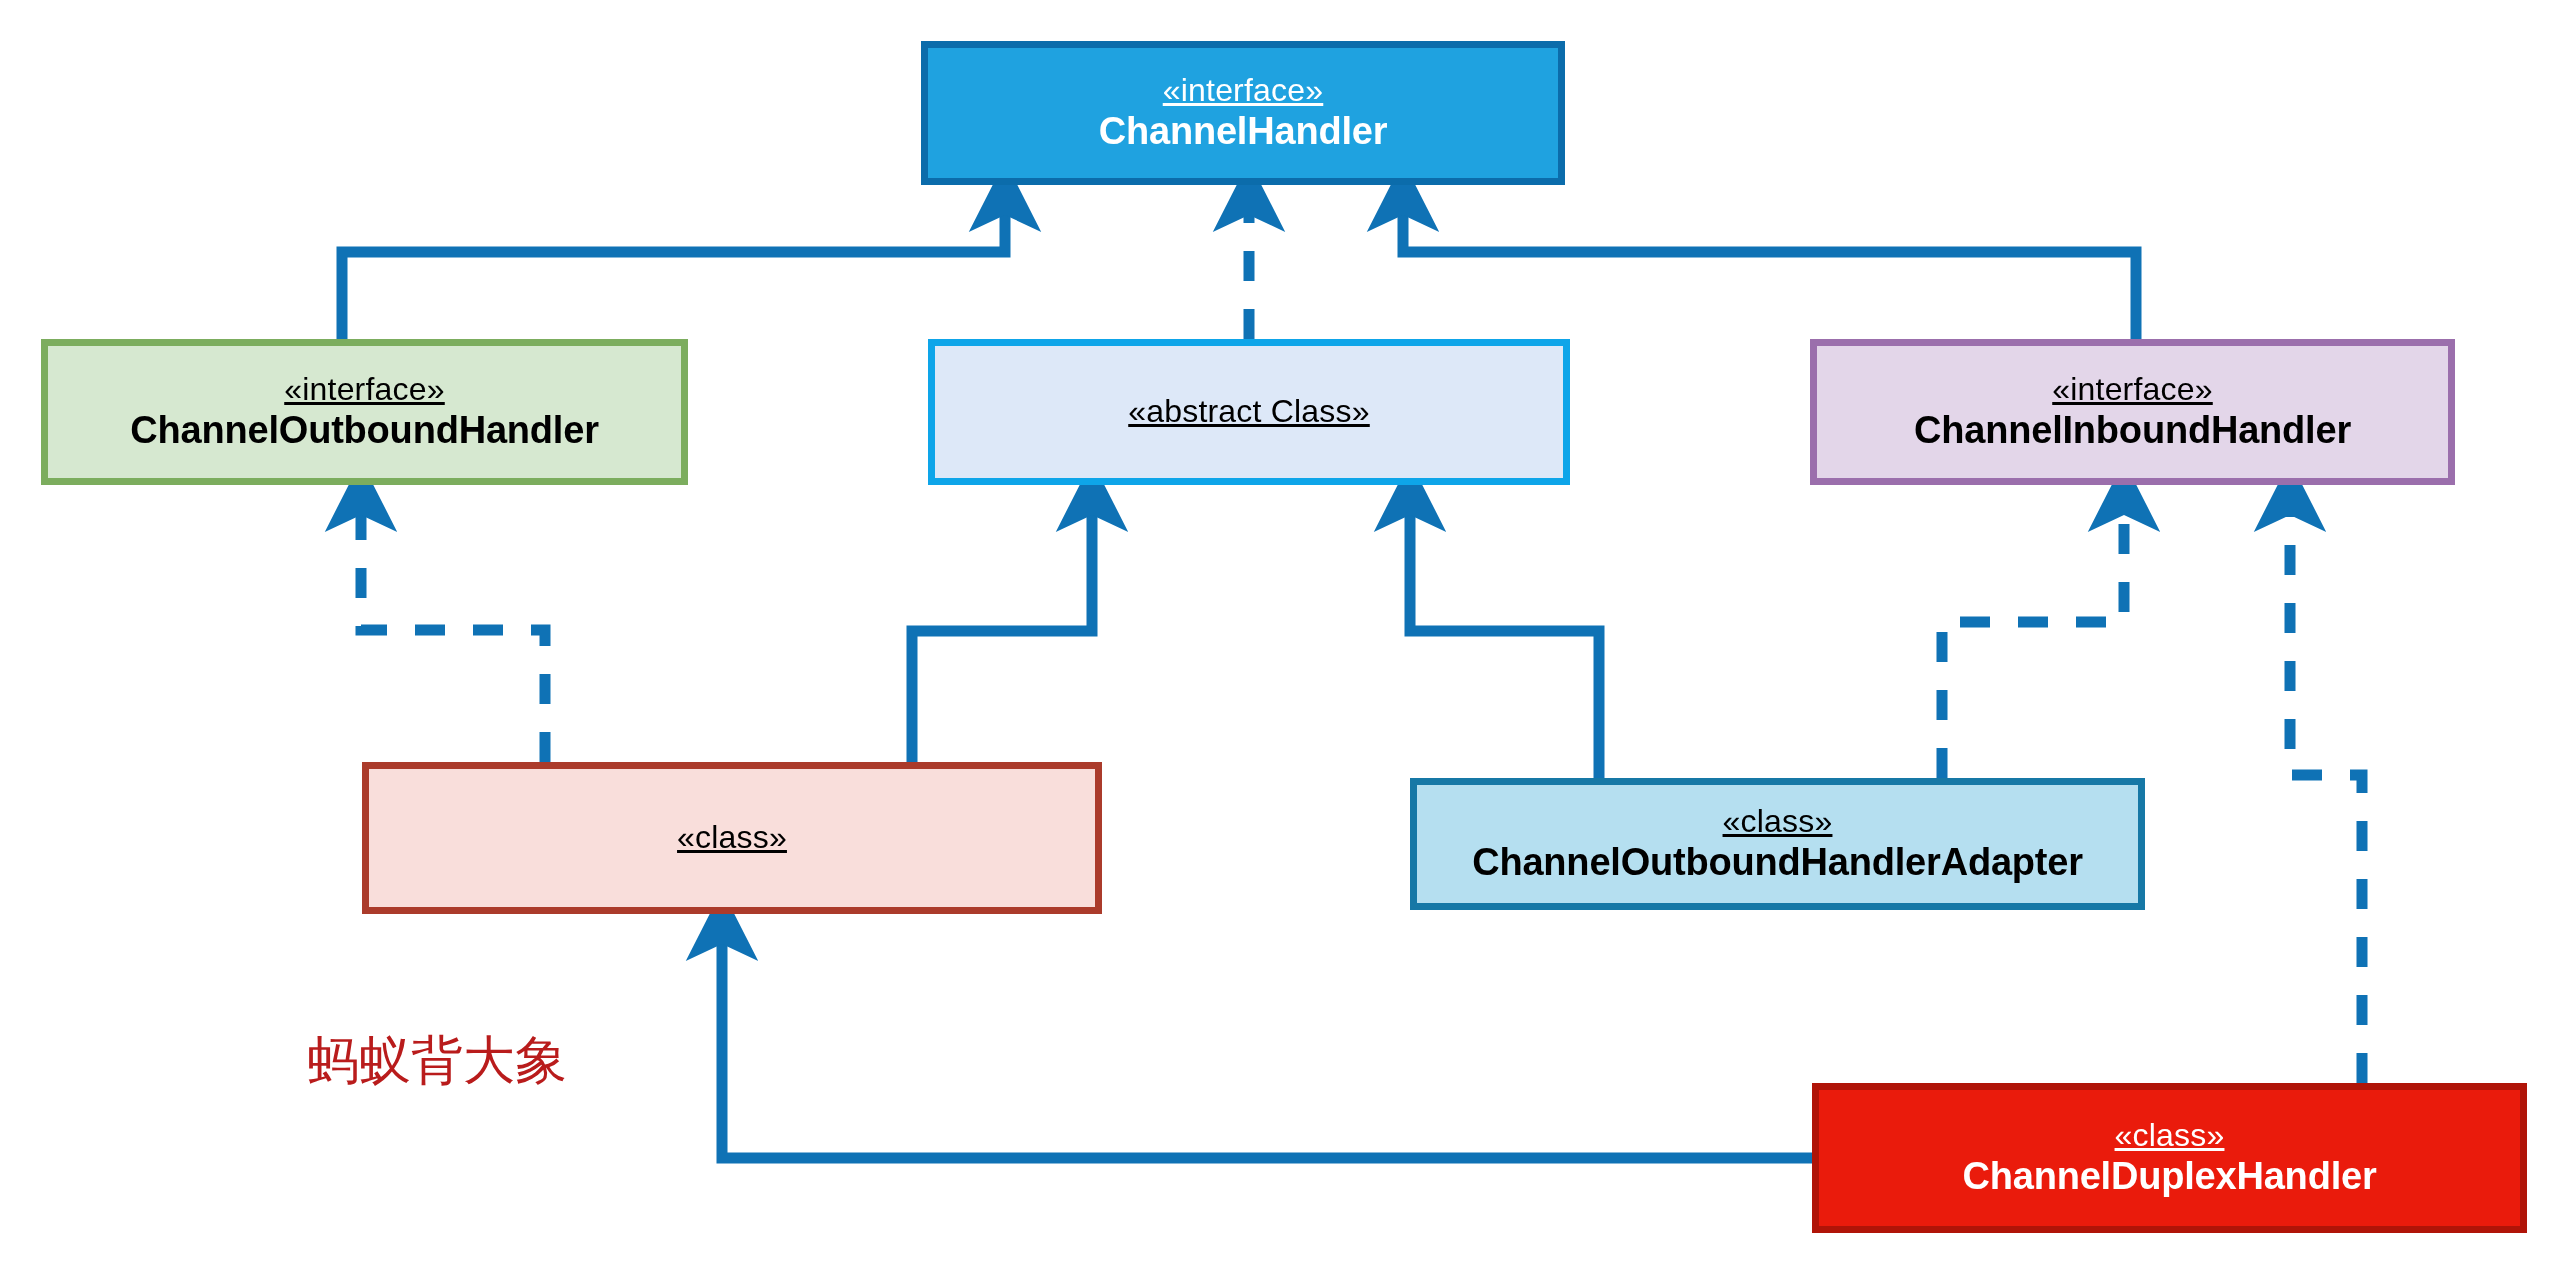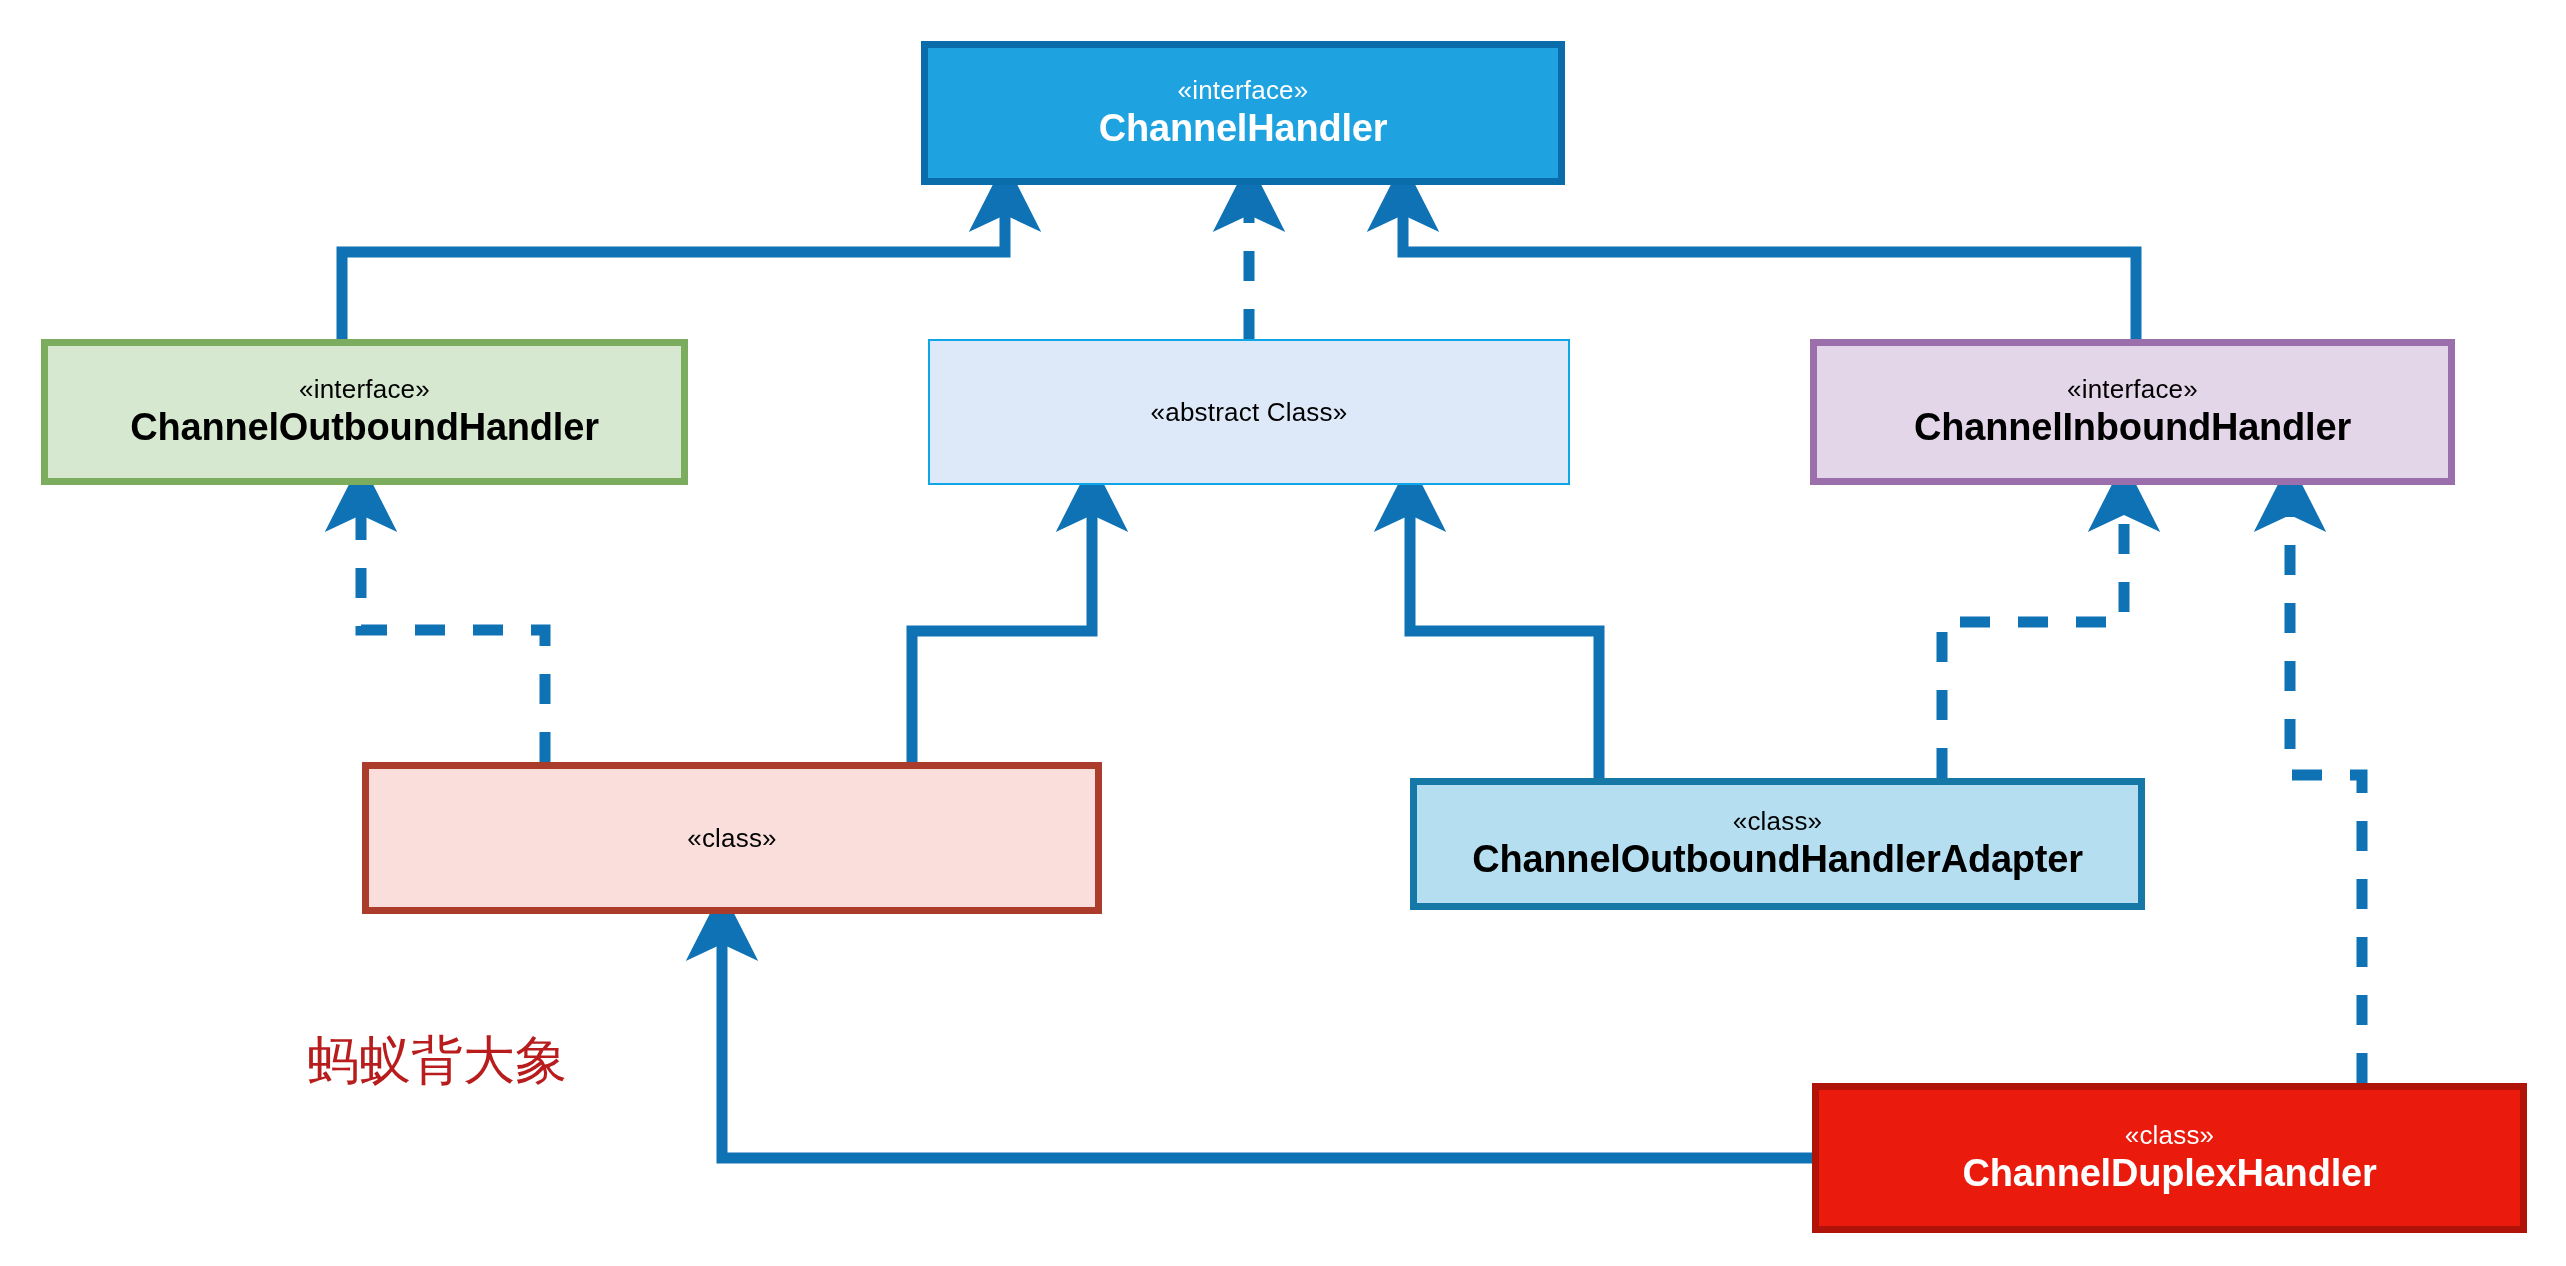--- a/index.html
+++ b/index.html
@@ -30,23 +30,24 @@
     position: absolute;
     box-sizing: border-box;
     display: flex;
     flex-direction: column;
     align-items: center;
     justify-content: center;
     text-align: center;
     line-height: 1.18;
   }
   .node-stereotype {
-    font-size: 26px;
+    font-size: 32px;
     font-weight: 400;
     letter-spacing: 0.2px;
+    text-decoration: underline;
   }
   .node-title {
     font-size: 38px;
     font-weight: bold;
     letter-spacing: -0.2px;
     white-space: nowrap;
   }
   .watermark {
     position: absolute;
     color: #b91c1c;
@@ -90,21 +91,21 @@
   <div class="node-box" id="node-channel-handler" style="left:921px; top:41px; width:644px; height:144px; background:#1fa2e0; border:7px solid #0b6cab; color:#ffffff;">
     <div class="node-stereotype">«interface»</div>
     <div class="node-title">ChannelHandler</div>
   </div>
 
   <div class="node-box" id="node-channel-inbound-handler" style="left:41px; top:339px; width:647px; height:146px; background:#d6e8d0; border:7px solid #7cad5e; color:#000000;">
     <div class="node-stereotype">«interface»</div>
     <div class="node-title">ChannelOutboundHandler</div>
   </div>
 
-  <div class="node-box" id="node-channel-handler-adapter" style="left:928px; top:339px; width:642px; height:146px; background:#dde8f8; border:2px solid #0ea5e9; color:#000000;">
+  <div class="node-box" id="node-channel-handler-adapter" style="left:928px; top:339px; width:642px; height:146px; background:#dde8f8; border:7px solid #0ea5e9; color:#000000;">
     <div class="node-stereotype">«abstract Class»</div>
   </div>
 
   <div class="node-box" id="node-channel-outbound-handler" style="left:1810px; top:339px; width:645px; height:146px; background:#e3d6e9; border:7px solid #9b6fac; color:#000000;">
     <div class="node-stereotype">«interface»</div>
     <div class="node-title">ChannelInboundHandler</div>
   </div>
 
   <div class="node-box" id="node-channel-inbound-handler-adapter" style="left:362px; top:762px; width:740px; height:152px; background:#f9dedb; border:7px solid #ab3b2b; color:#000000;">
     <div class="node-stereotype">«class»</div>

